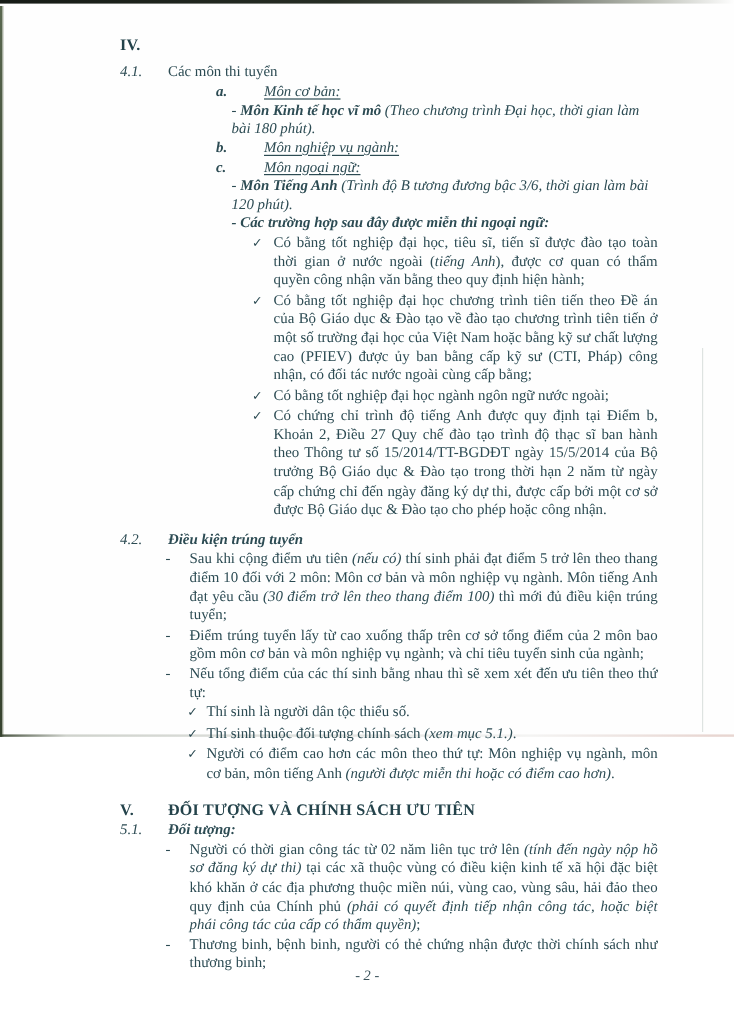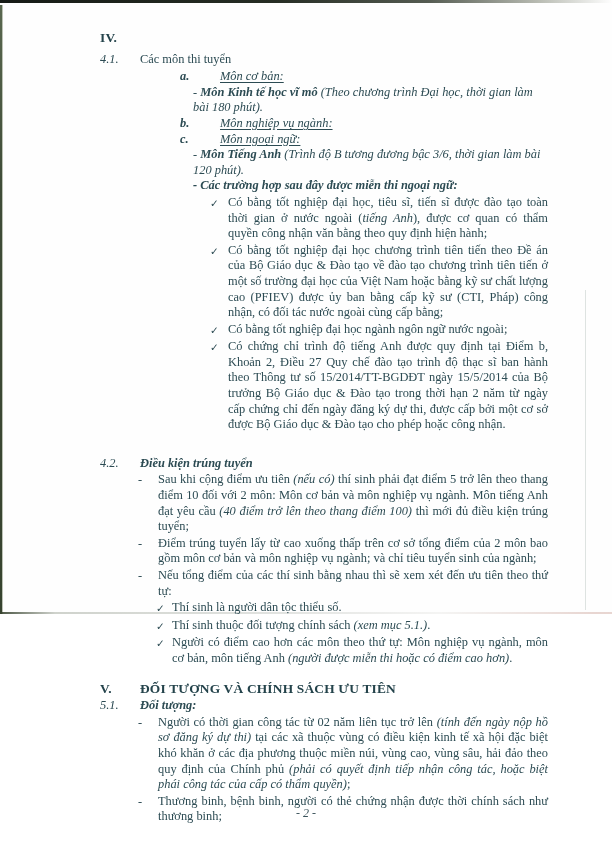--- a/index.html
+++ b/index.html
@@ -23,21 +23,21 @@
   .row{min-height:15.6px;}
   .italic{font-style:italic}
   .bold-italic{font-weight:bold;font-style:italic}
   .iu{font-style:italic;text-decoration:underline;text-underline-offset:2px;margin-left:20px;}
 
   .sec-head{display:flex;font-weight:bold;font-size:13.4px;color:#24434b;letter-spacing:.2px;}
   .sec-head .hnum{width:40px;flex:none;}
   .mb6{margin-bottom:6px}
   .mb2{margin-bottom:2px}
   .mb1{margin-bottom:1px}
-  .mt9{margin-top:23px}
+  .mt9{margin-top:9px}
   .mt14{margin-top:14px}
 
   .sub-head{display:flex;}
   .sub-head .snum{width:40px;flex:none;font-weight:normal;font-style:italic;}
 
   .abc{display:flex;margin-left:80px;}
   .abc .letter{width:20px;flex:none;font-weight:bold;font-style:italic;}
 
   .mon{margin-left:93px;}
 
@@ -111,21 +111,21 @@
       <div class="ptext"><span>Có chứng chỉ trình độ tiếng Anh được quy định tại Điểm b, Khoản 2, Điều 27 Quy chế đào tạo trình độ thạc sĩ ban hành theo Thông tư số 15/2014/TT-BGDĐT ngày 15/5/2014 của Bộ trưởng Bộ Giáo dục &amp; Đào tạo trong thời hạn 2 năm từ ngày cấp chứng chỉ đến ngày đăng ký dự thi, được cấp bởi một cơ sở được Bộ Giáo dục &amp; Đào tạo cho phép hoặc công nhận.</span></div>
     </div>
 
     <div class="row sub-head mt9 mb1">
       <span class="snum">4.2.</span>
       <span class="stitle bold-italic">Điều kiện trúng tuyển</span>
     </div>
 
     <div class="row dash-item">
       <span class="marker">-</span>
-      <div class="ptext"><span>Sau khi cộng điểm ưu tiên </span><span class="italic">(nếu có)</span><span> thí sinh phải đạt điểm 5 trở lên theo thang điểm 10 đối với 2 môn: Môn cơ bản và môn nghiệp vụ ngành. Môn tiếng Anh đạt yêu cầu </span><span class="italic">(40 điểm trở lên theo thang điểm 100)</span><span> thì mới đủ điều kiện trúng tuyển;</span></div>
+      <div class="ptext"><span>Sau khi cộng điểm ưu tiên </span><span class="italic">(nếu có)</span><span> thí sinh phải đạt điểm 5 trở lên theo thang điểm 10 đối với 2 môn: Môn cơ bản và môn nghiệp vụ ngành. Môn tiếng Anh đạt yêu cầu </span><span class="italic">(30 điểm trở lên theo thang điểm 100)</span><span> thì mới đủ điều kiện trúng tuyển;</span></div>
     </div>
     <div class="row dash-item">
       <span class="marker">-</span>
       <div class="ptext"><span>Điểm trúng tuyển lấy từ cao xuống thấp trên cơ sở tổng điểm của 2 môn bao gồm môn cơ bản và môn nghiệp vụ ngành; và chỉ tiêu tuyển sinh của ngành;</span></div>
     </div>
     <div class="row dash-item">
       <span class="marker">-</span>
       <div class="ptext"><span>Nếu tổng điểm của các thí sinh bằng nhau thì sẽ xem xét đến ưu tiên theo thứ tự:</span></div>
     </div>
 

